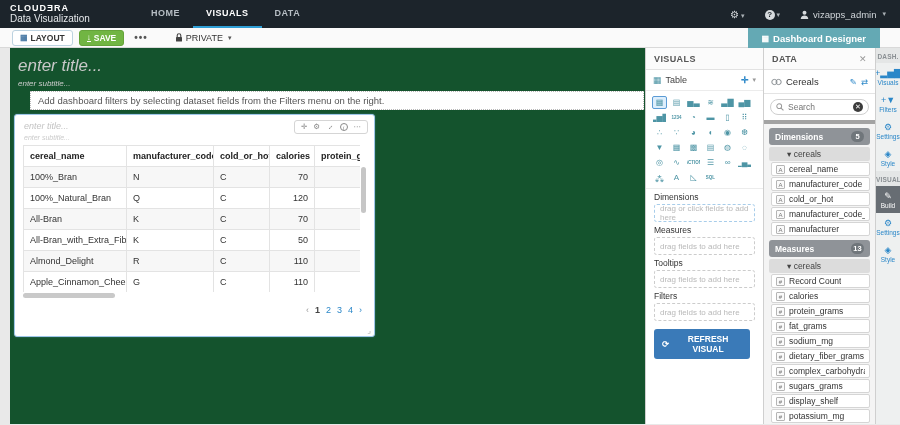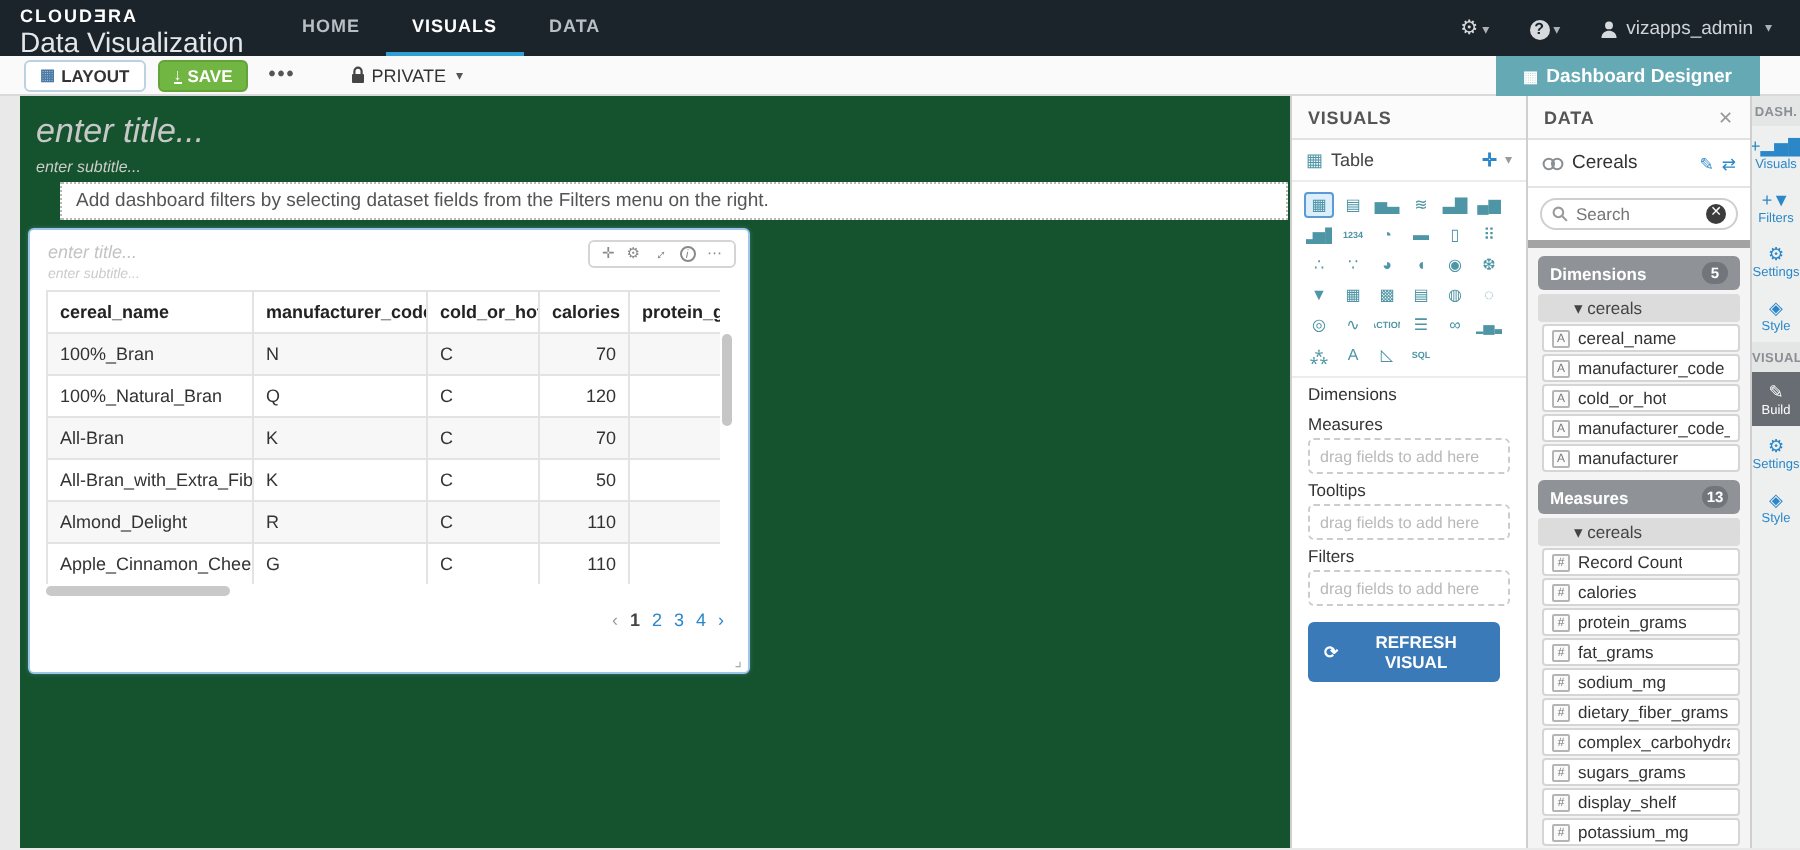--- a/index.html
+++ b/index.html
@@ -3,21 +3,21 @@
 <meta charset="utf-8">
 <style>
   * { margin:0; padding:0; box-sizing:border-box; }
   html,body { width:900px; height:425px; overflow:hidden; font-family:"Liberation Sans", sans-serif; background:#e9e9e9; }
   .app { position:relative; width:900px; height:383px; }
 
   
   .topnav { height:28px; background:#1c242b; display:flex; align-items:stretch; color:#cfd4d8; }
   .logo { padding:3px 0 0 10px; width:130px; }
   .logo .l1 { font-size:9px; font-weight:bold; color:#fff; letter-spacing:1px; }
-  .logo .l2 { font-size:14px; color:#e4e7ea; }
+  .logo .l2 { font-size:10px; color:#e4e7ea; }
   .nav-tabs { display:flex; align-items:stretch; margin-left:8px; }
   .nav-tab { display:flex; align-items:center; padding:0 13px; font-size:9px; font-weight:bold; letter-spacing:.5px; color:#b7bec4; border-bottom:2px solid transparent; cursor:pointer; }
   .nav-tab.active { color:#fff; border-bottom:2px solid #2f9fd6; }
   .nav-right { margin-left:auto; display:flex; align-items:center; gap:20px; padding-right:14px; font-size:9.5px; }
   .nav-ico { color:#d6dadd; font-size:10px; }
   .caret { font-size:7px; color:#aab0b5; margin-left:2px; }
   .qmark { display:inline-block; width:10px; height:10px; border-radius:50%; background:#d6dadd; color:#1c242b; font-size:8px; font-weight:bold; text-align:center; line-height:10px; }
 
   
   .toolbar { position:relative; height:20px; background:#fafafa; border-bottom:1px solid #d9d9d9; display:flex; align-items:center; padding-left:12px; gap:6px; }
@@ -300,20 +300,21 @@
           <div class="vcell">∞</div>
           <div class="vcell">▁▄▂</div>
           <div class="vcell">⁂</div>
           <div class="vcell">A</div>
           <div class="vcell">◺</div>
           <div class="vcell txt">SQL</div>
         </div>
       <div id="shelves">
           <div class="shelf">
      <div class="shelf-label">Dimensions</div>
+     <div class="shelf-box active">drag or click fields to add here</div>
    </div>
           <div class="shelf">
      <div class="shelf-label">Measures</div>
      <div class="shelf-box">drag fields to add here</div>
    </div>
           <div class="shelf">
      <div class="shelf-label">Tooltips</div>
      <div class="shelf-box">drag fields to add here</div>
    </div>
           <div class="shelf">

